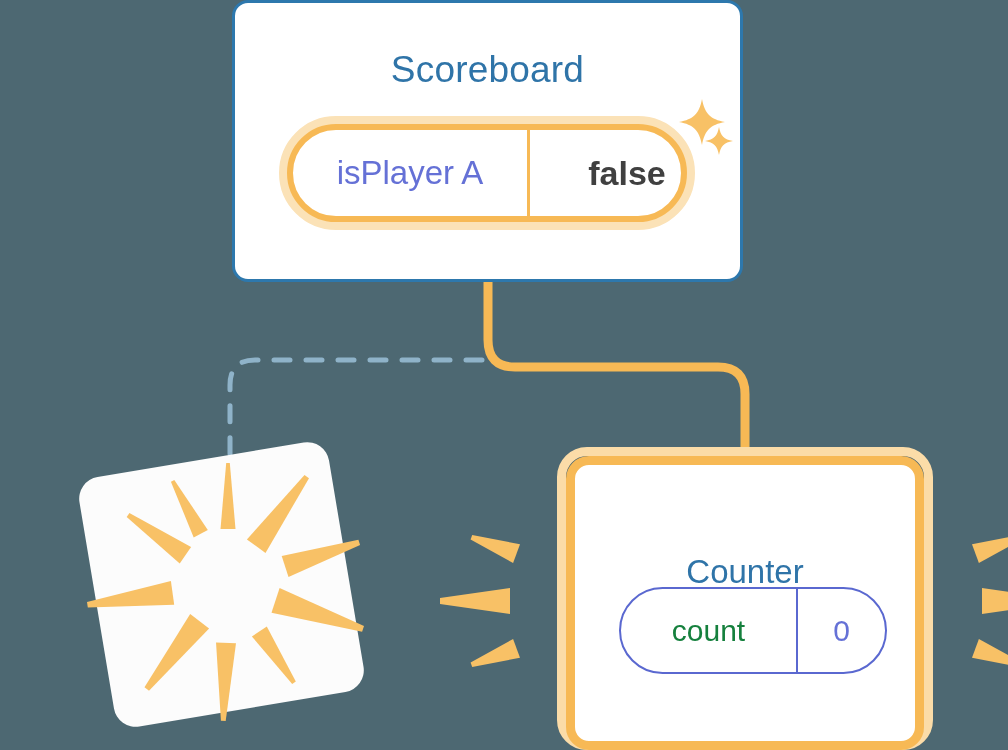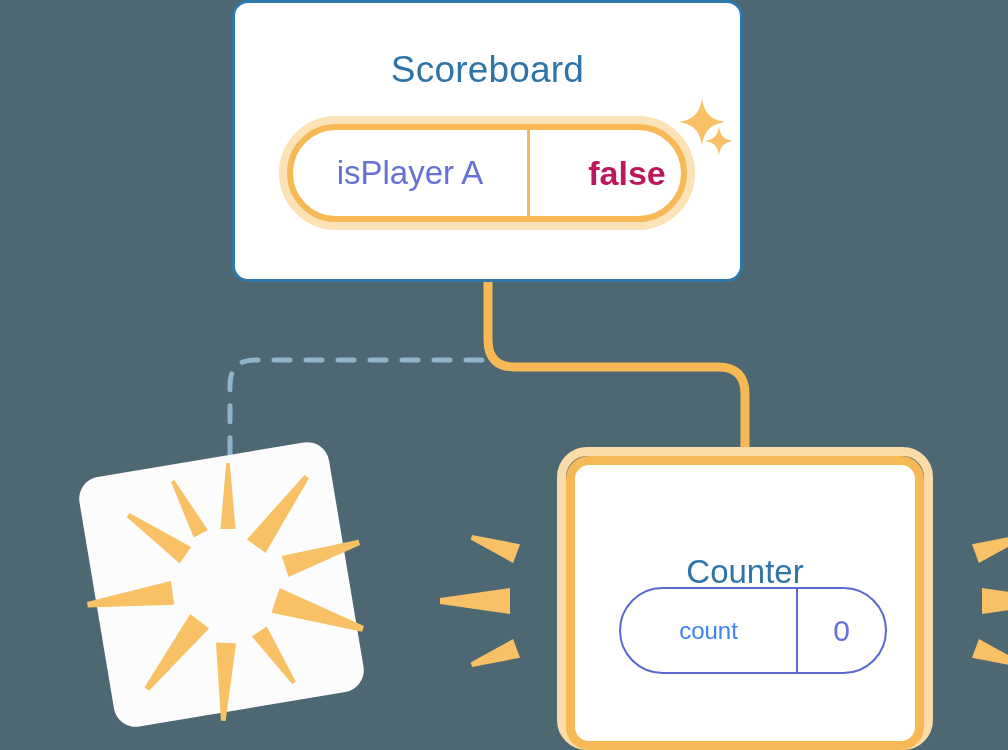--- a/index.html
+++ b/index.html
@@ -84,21 +84,21 @@
     border-right: 3px solid #f7b955;
     box-sizing: border-box;
   }
   #scoreboard-pill-value {
     flex: 1;
     display: flex;
     align-items: center;
     justify-content: center;
     font-size: 34px;
     font-weight: bold;
-    color: #be185d;
+    color: #404040;
   }
 
   
   #counter-card-outer {
     position: absolute;
     left: 557px;
     top: 447px;
     width: 376px;
     height: 303px;
     border: 9px solid #fbdca8;
@@ -139,22 +139,22 @@
     box-sizing: border-box;
     background: #ffffff;
     display: flex;
     align-items: stretch;
   }
   #counter-pill-key {
     flex: 0 0 177px;
     display: flex;
     align-items: center;
     justify-content: center;
-    font-size: 24px;
-    color: #3b82f6;
+    font-size: 30px;
+    color: #15803d;
     border-right: 2px solid #5a68d0;
     box-sizing: border-box;
   }
   #counter-pill-value {
     flex: 1;
     display: flex;
     align-items: center;
     justify-content: center;
     font-size: 30px;
     color: #6571d6;

